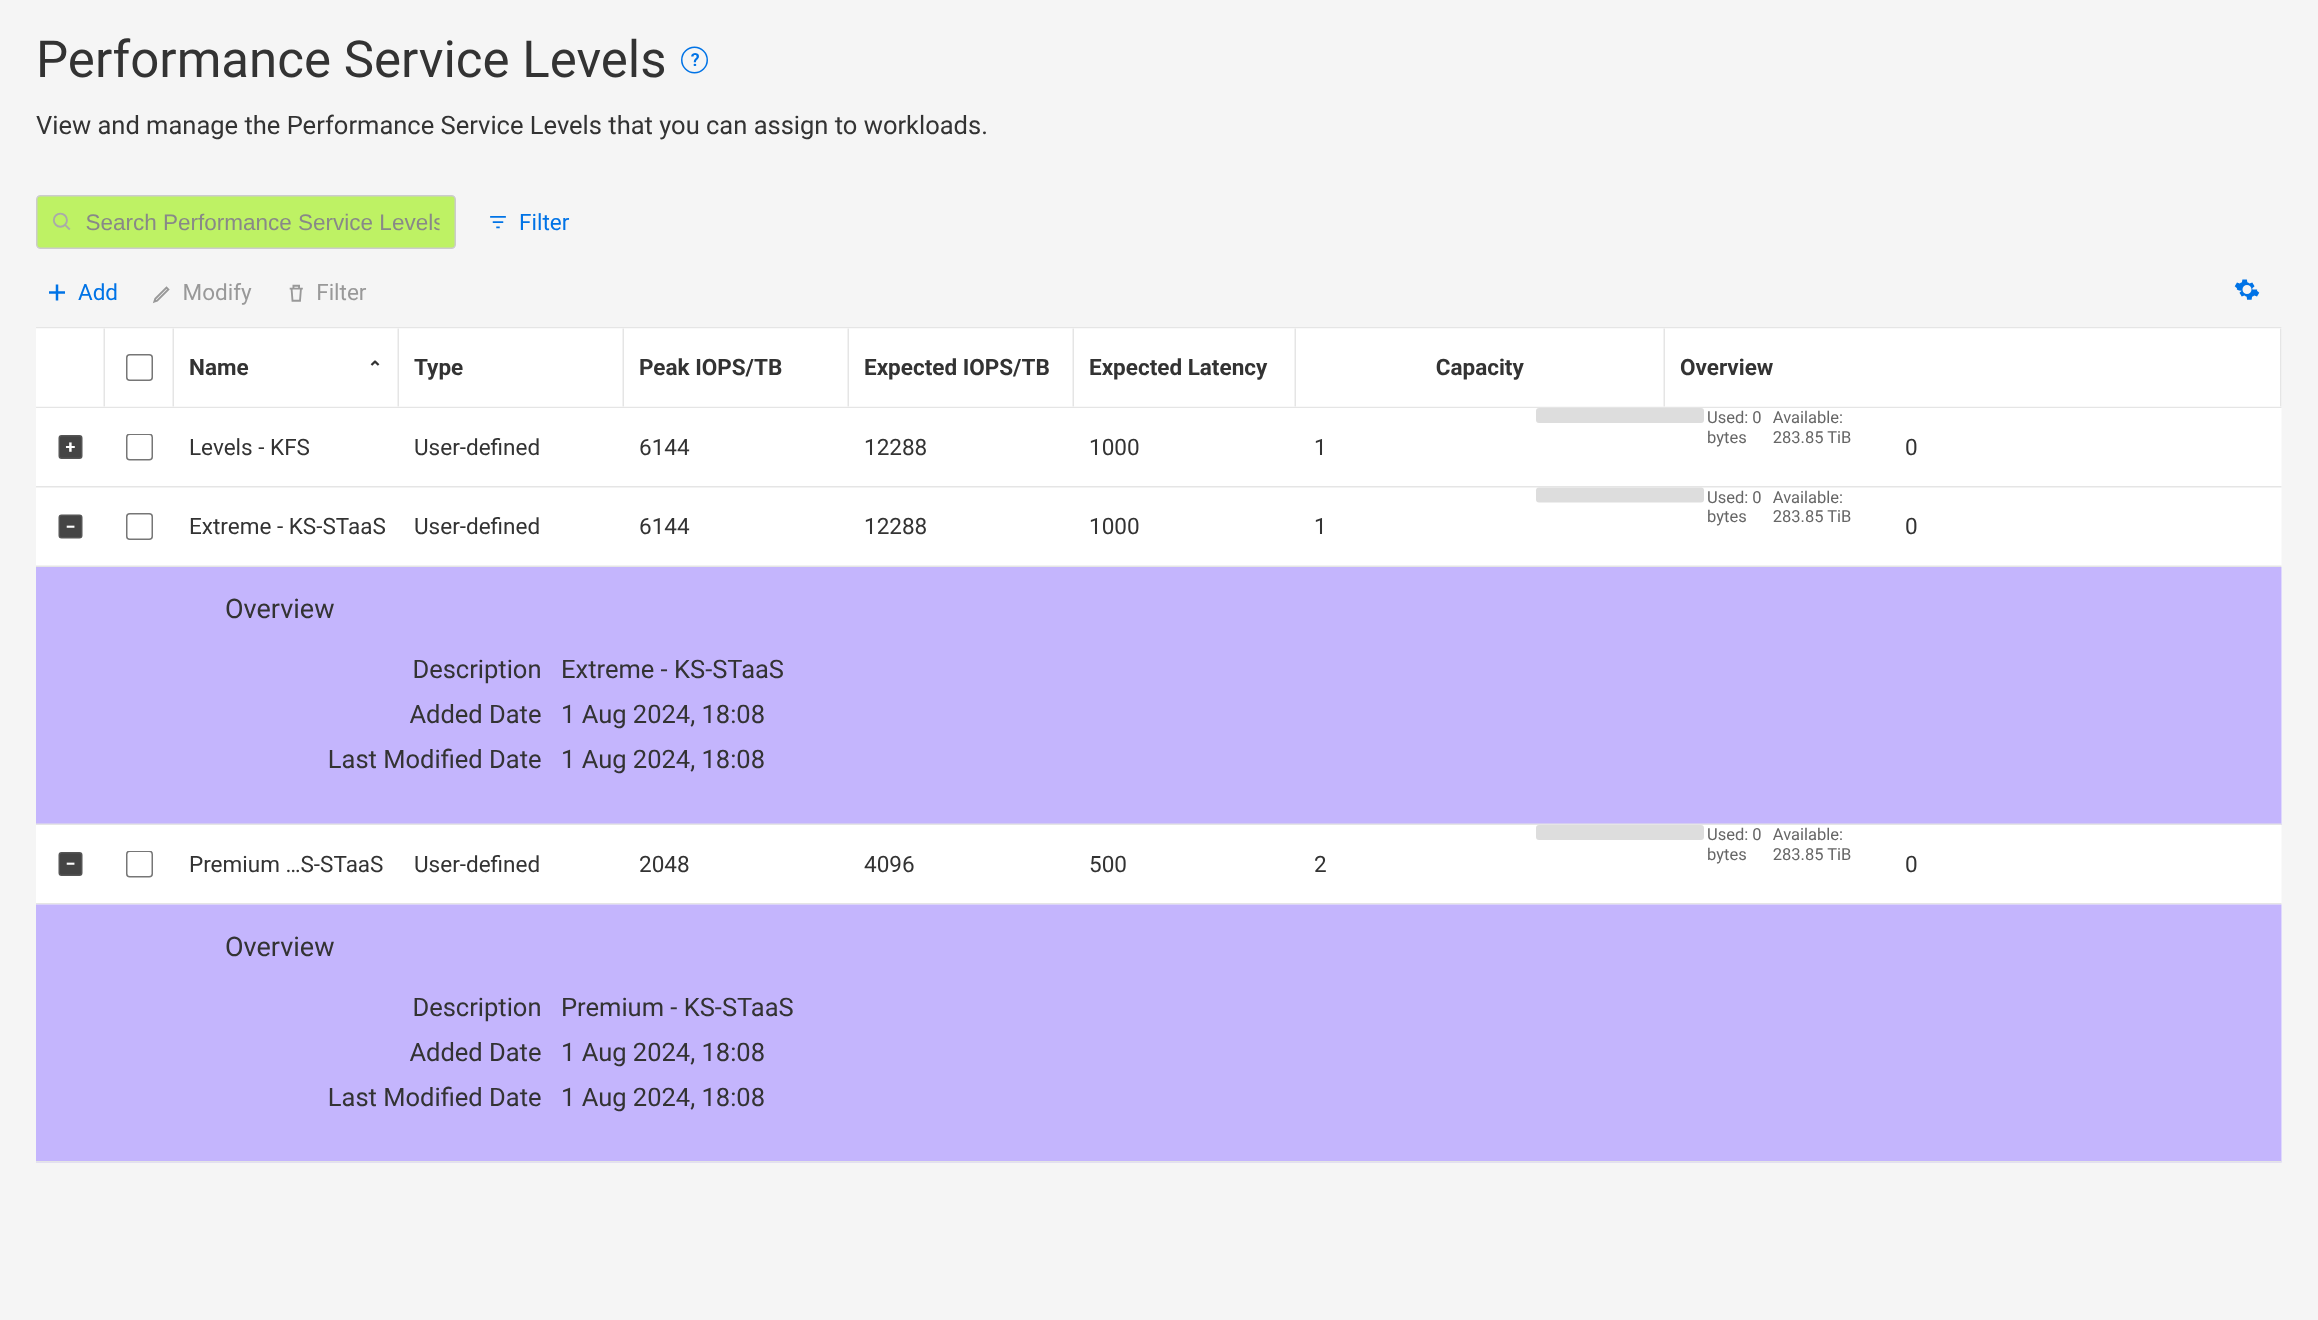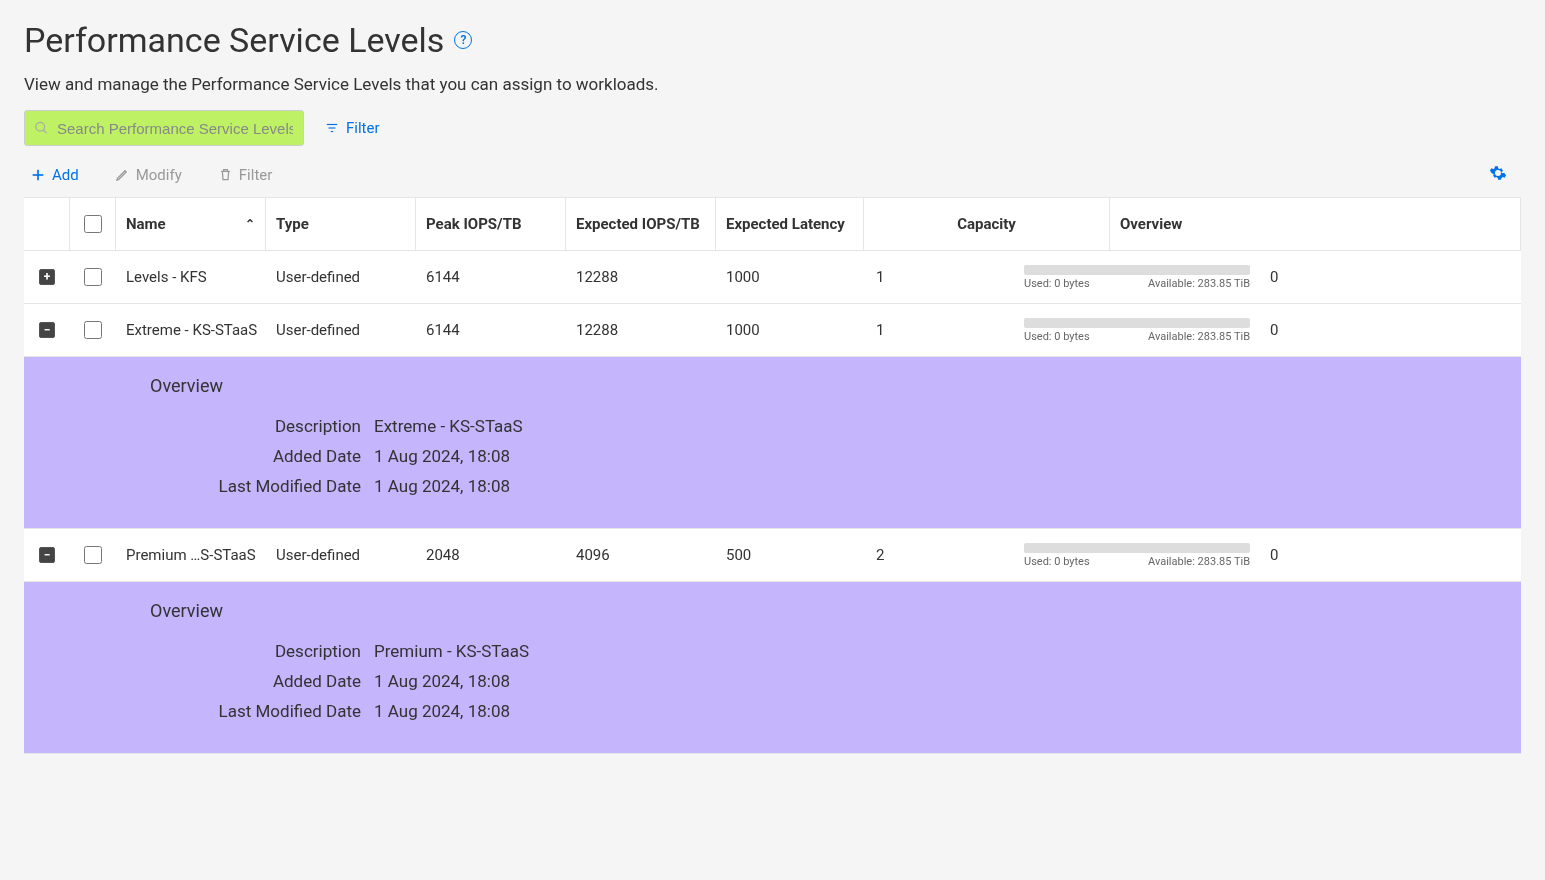--- a/index.html
+++ b/index.html
@@ -29,21 +29,21 @@
     align-items: center;
     justify-content: center;
     color: #0073e6;
     font-size: 12px;
     font-weight: 600;
     cursor: pointer;
   }
   .subtitle {
     font-size: 17px;
     color: #333;
-    margin-bottom: 16px;
+    margin-bottom: 36px;
   }
   .toolbar-row1 {
     display: flex;
     align-items: center;
     gap: 20px;
     margin-bottom: 10px;
   }
   .search-wrap {
     position: relative;
     width: 280px;
@@ -70,21 +70,21 @@
     align-items: center;
     gap: 6px;
     color: #0073e6;
     font-size: 15px;
     cursor: pointer;
   }
   .filter-btn svg { flex-shrink: 0; }
   .toolbar-row2 {
     display: flex;
     align-items: center;
-    gap: 36px;
+    gap: 22px;
     padding: 8px 6px 12px;
   }
   .tbtn {
     display: inline-flex;
     align-items: center;
     gap: 6px;
     font-size: 15px;
     cursor: pointer;
   }
   .tbtn.add { color: #0073e6; }
@@ -118,21 +118,21 @@
   }
   .cell.noright { border-right: none; }
   .col-exp   { width: 46px; justify-content: center; }
   .col-chk   { width: 46px; justify-content: center; }
   .col-name  { width: 150px; }
   .col-type  { width: 150px; }
   .col-eiops { width: 150px; }
   .col-piops { width: 150px; }
   .col-amin  { width: 150px; }
   .col-elat  { width: 148px; }
-  .col-cap   { width: 246px; flex-direction: column; align-items: flex-start; justify-content: center; gap: 2px; }
+  .col-cap   { width: 246px; align-items: flex-start; justify-content: center; gap: 2px; }
   .col-wl    { flex: 1; }
   .hdr .cell { border-right: 1px solid #e5e5e5; }
   .hdr .col-name { position: relative; }
   .sort-icon {
     position: absolute;
     right: 10px;
     font-size: 12px;
   }
   .exp-toggle {
     width: 16px; height: 16px;

